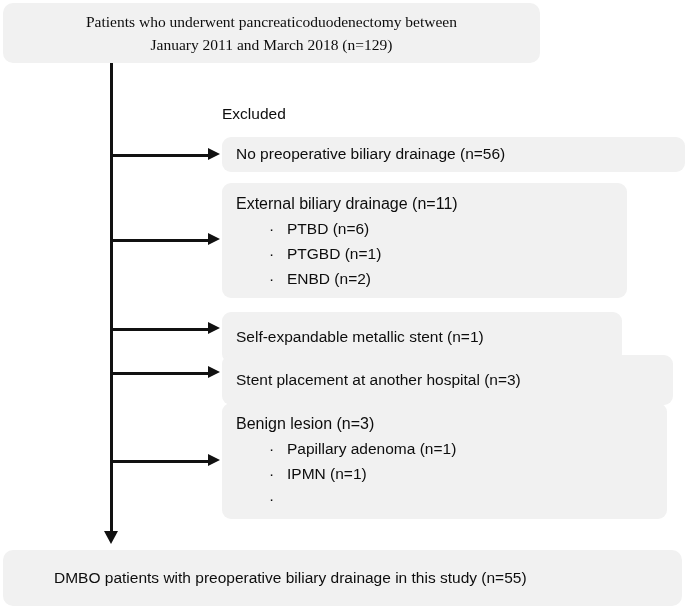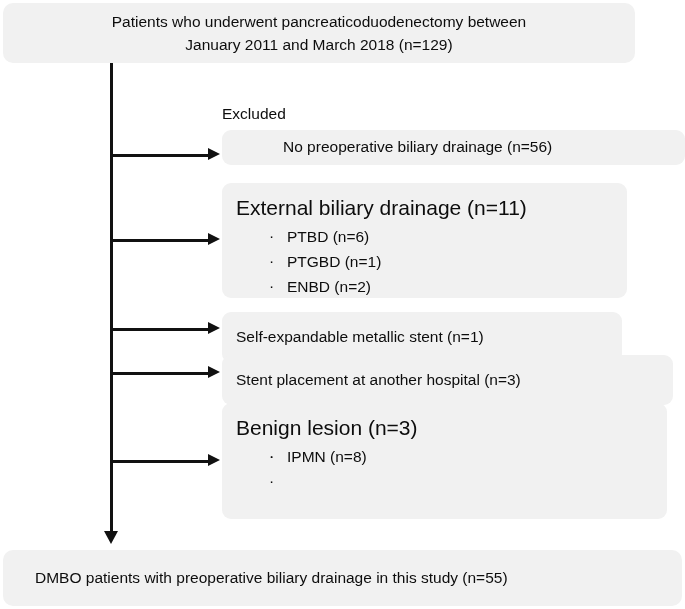--- a/index.html
+++ b/index.html
@@ -27,43 +27,44 @@
   .box-text {
     font-size: 15.5px;
     color: #0d0d0d;
     line-height: 1.45;
     white-space: pre-line;
   }
   
   #box-top {
     left: 3px;
     top: 3px;
-    width: 632px;
+    width: 537px;
     height: 60px;
     border-radius: 10px;
     display: flex;
     align-items: center;
     justify-content: center;
+    font-family: Liberation Serif, serif;
   }
   #box-top .box-text {
     text-align: center;
     line-height: 1.5;
   }
   
   #box-bottom {
     left: 3px;
     top: 550px;
     width: 679px;
     height: 56px;
     border-radius: 10px;
     display: flex;
     align-items: center;
   }
   #box-bottom .box-text {
-    padding-left: 32px;
+    padding-left: 51px;
   }
   
   #excluded-label {
     position: absolute;
     left: 222px;
     top: 105px;
     width: 336px;
     text-align: left;
     font-size: 15.5px;
     color: #0d0d0d;
@@ -78,21 +79,21 @@
   }
   .ex-box.single {
     display: flex;
     align-items: center;
   }
   .ex-box.multi {
     padding-top: 9px;
   }
   .ex-title {
     display: block;
-    font-size: 21px;
+    font-size: 16px;
     color: #0d0d0d;
     padding-left: 14px;
     line-height: 1.5;
   }
   .ex-list {
     list-style: none;
     margin: 0;
     padding: 0 0 0 47px;
   }
   .ex-list li {
@@ -169,21 +170,21 @@
   <div class="harrow" style="top:328px; width:99px;">
       <span class="head"></span>
     </div>
   <div class="harrow" style="top:372px; width:99px;">
       <span class="head"></span>
     </div>
   <div class="harrow" style="top:460px; width:99px;">
       <span class="head"></span>
     </div>
 
-  <div class="box ex-box single" id="ex1" style="top:130px; width:463px; height:35px;padding-left:47px;">
+  <div class="box ex-box single" id="ex1" style="top:137px; width:463px; height:35px;">
     <span class="box-text">No preoperative biliary drainage (n=56)</span>
   </div>
 
   <div class="box ex-box multi" id="ex2" style="top:183px; width:405px; height:115px;">
     <span class="ex-title">External biliary drainage (n=11)</span>
     <ul class="ex-list">
       <li><span class="bullet">·</span><span>PTBD (n=6)</span></li>
       <li><span class="bullet">·</span><span>PTGBD (n=1)</span></li>
       <li><span class="bullet">·</span><span>ENBD (n=2)</span></li>
     </ul>
@@ -193,22 +194,22 @@
     <span class="box-text">Self-expandable metallic stent (n=1)</span>
   </div>
 
   <div class="box ex-box single" id="ex4" style="top:355px; width:451px; height:50px;">
     <span class="box-text">Stent placement at another hospital (n=3)</span>
   </div>
 
   <div class="box ex-box multi" id="ex5" style="top:403px; width:445px; height:116px;">
     <span class="ex-title">Benign lesion (n=3)</span>
     <ul class="ex-list">
-      <li><span class="bullet">·</span></li>
-      <li><span class="bullet">·</span><span>IPMN (n=8)</span></li>
+      <li><span class="bullet">·</span><span>Papillary adenoma (n=1)</span></li>
+      <li><span class="bullet">·</span><span>IPMN (n=1)</span></li>
       <li><span class="bullet">·</span></li>
     </ul>
   </div>
 
   <div class="box" id="box-bottom">
     <span class="box-text">DMBO patients with preoperative biliary drainage in this study (n=55)</span>
   </div>
 
 </div>
 

